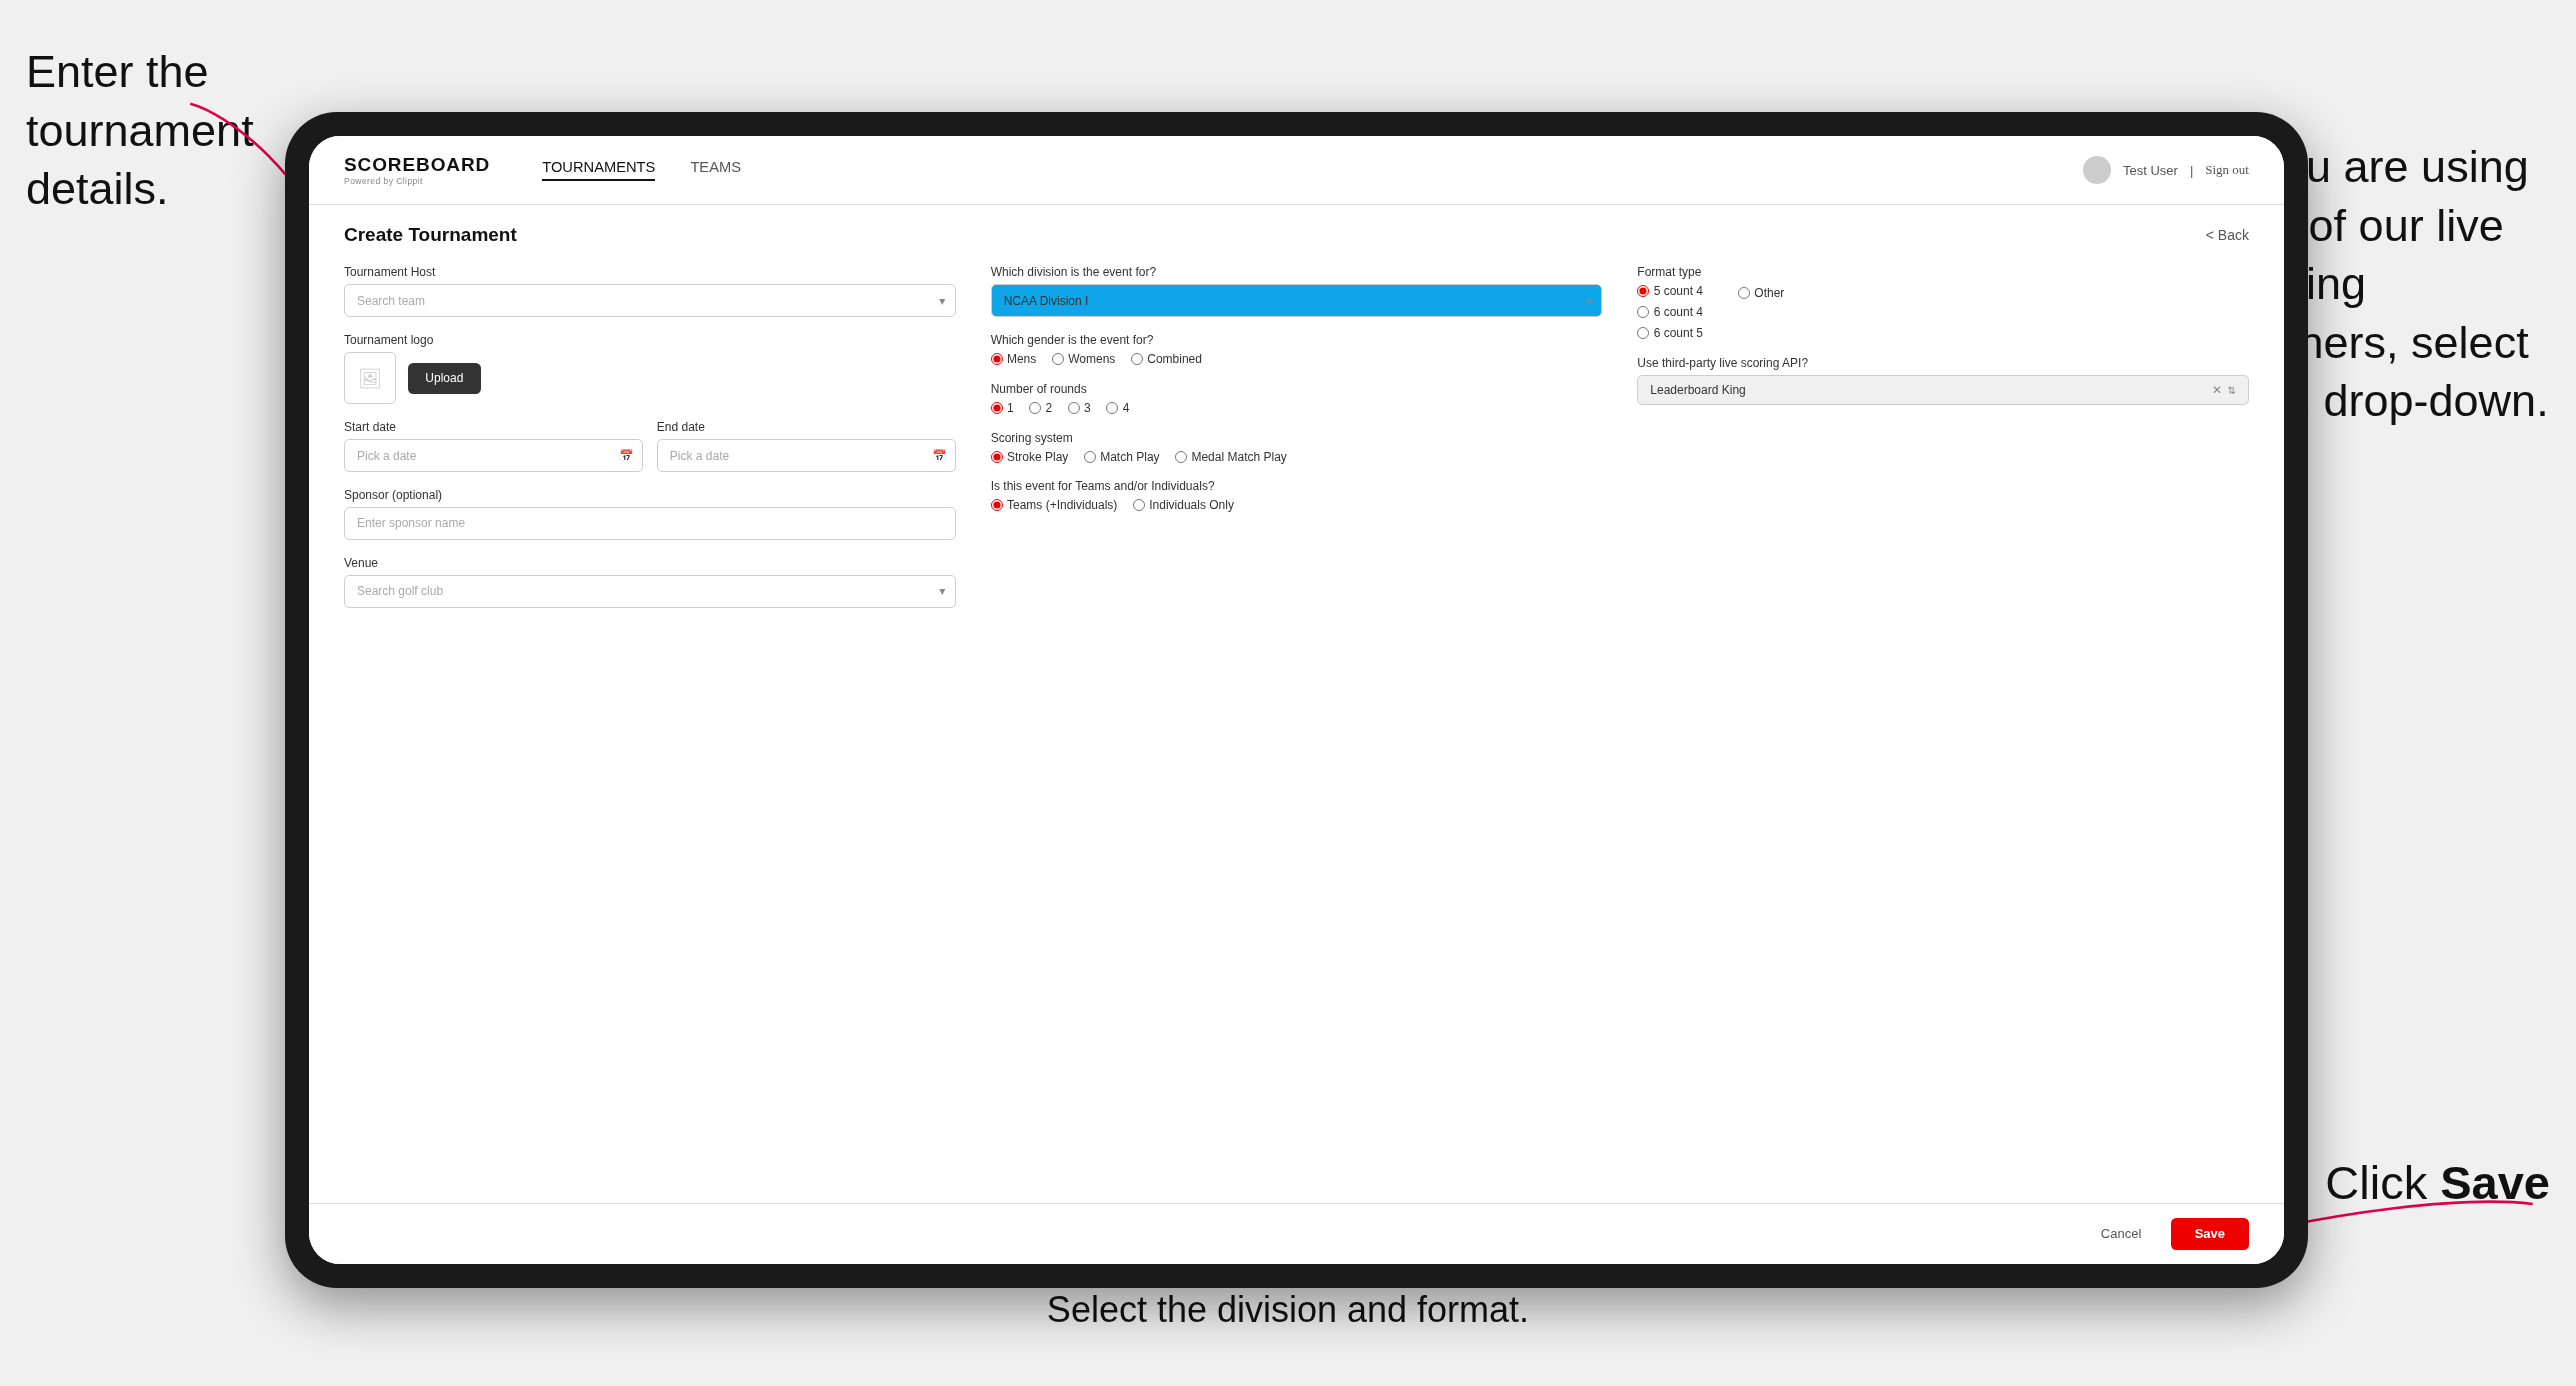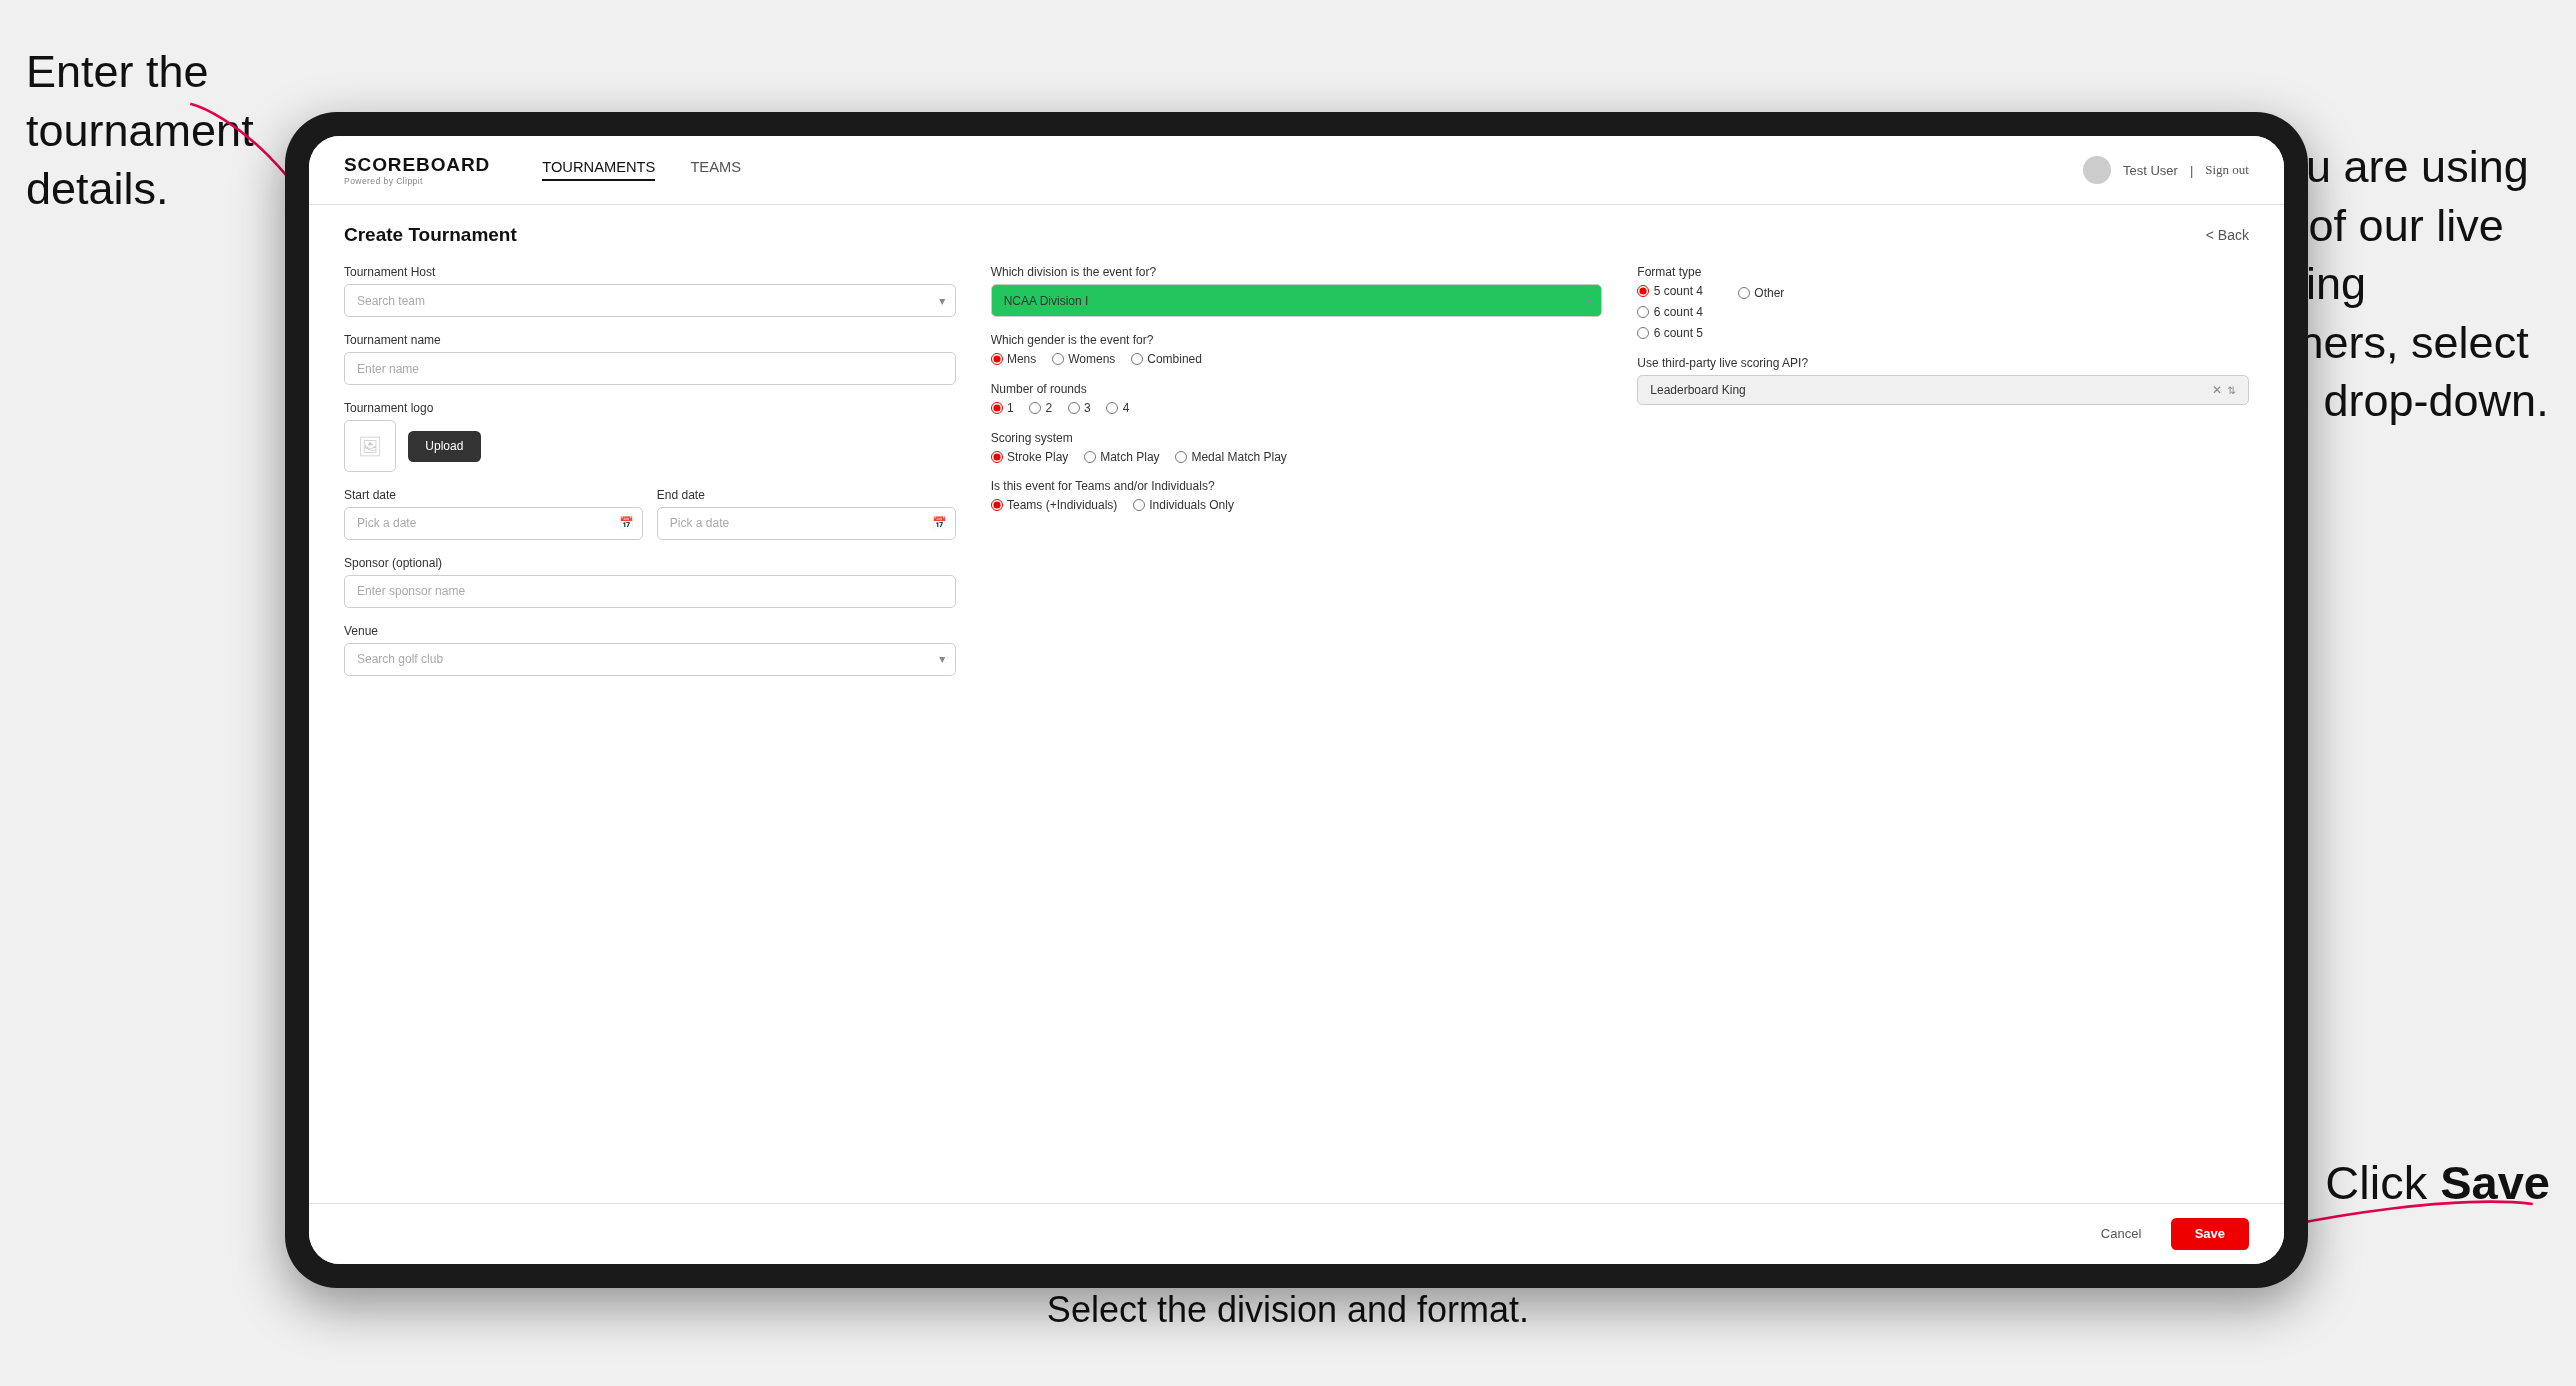--- a/index.html
+++ b/index.html
@@ -207,21 +207,21 @@
     }
     .form-input::placeholder { color: #aaa; }
 
     .form-select {
       width: 100%;
       border: 0.9px solid #ccc;
       border-radius: 5.2px;
       padding: 8.6px 12px;
       font-size: 12px;
       color: #333;
-      background: #22c55e;
+      background: #0ea5e9;
       outline: none;
       appearance: none;
       cursor: pointer;
       position: relative;
     }
 
     .select-wrapper {
       position: relative;
     }
     .select-wrapper::after {
@@ -473,24 +473,20 @@
 
         <div class="form-column">
 
           <div class="form-group">
             <label class="form-label">Tournament Host</label>
             <div class="select-wrapper">
               <input class="form-input" type="text" placeholder="Search team" style="">
             </div>
           </div>
 
-          <div class="form-group">
-            <label class="form-label">Tournament name</label>
-            <input class="form-input" type="text" placeholder="Enter name" style="">
-          </div>
 
           <div class="form-group">
             <label class="form-label">Tournament logo</label>
             <div class="logo-upload-row">
               <div class="logo-placeholder">
                 <span>🖼</span>
               </div>
               <button class="upload-btn">Upload</button>
             </div>
           </div>

